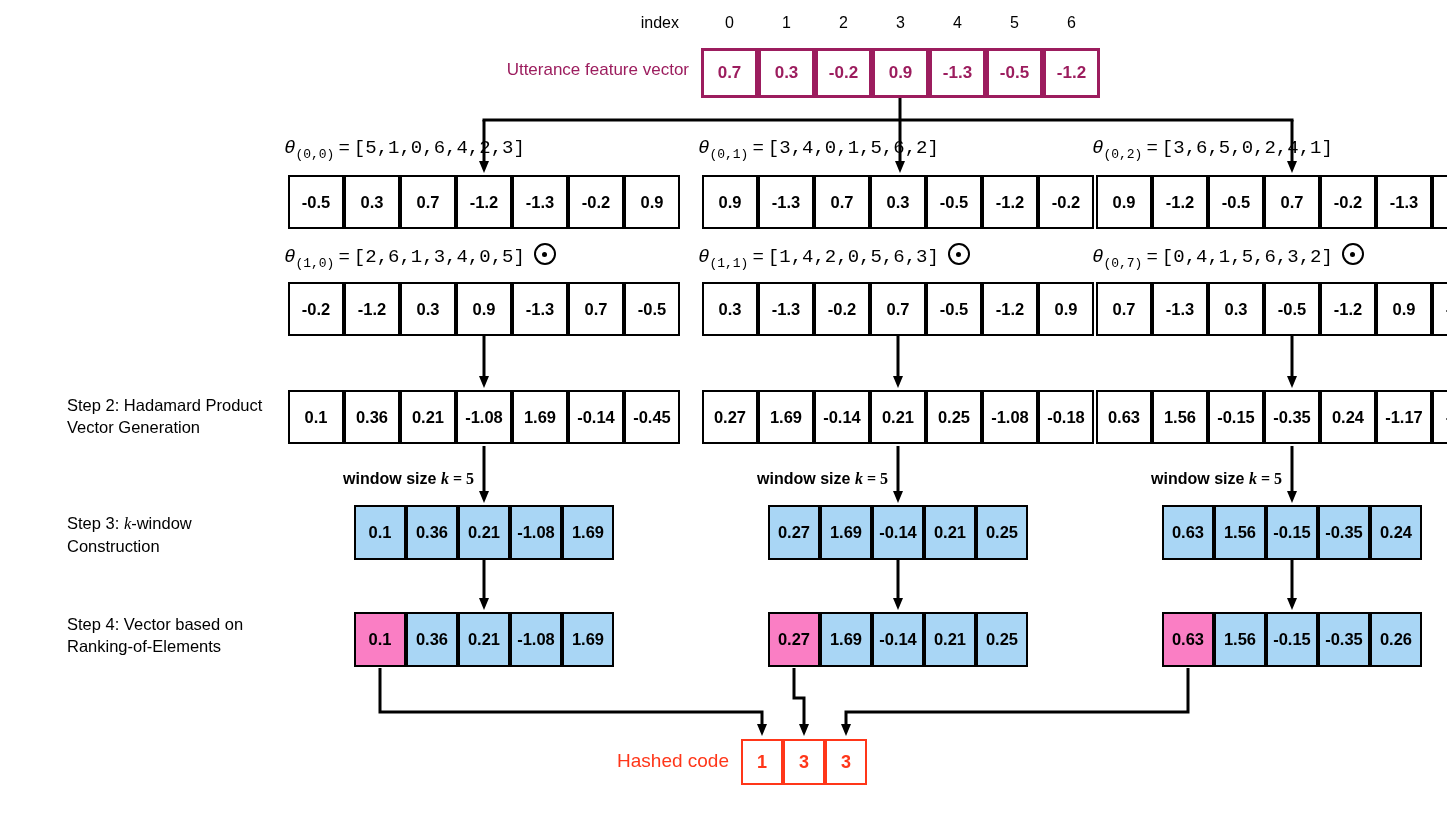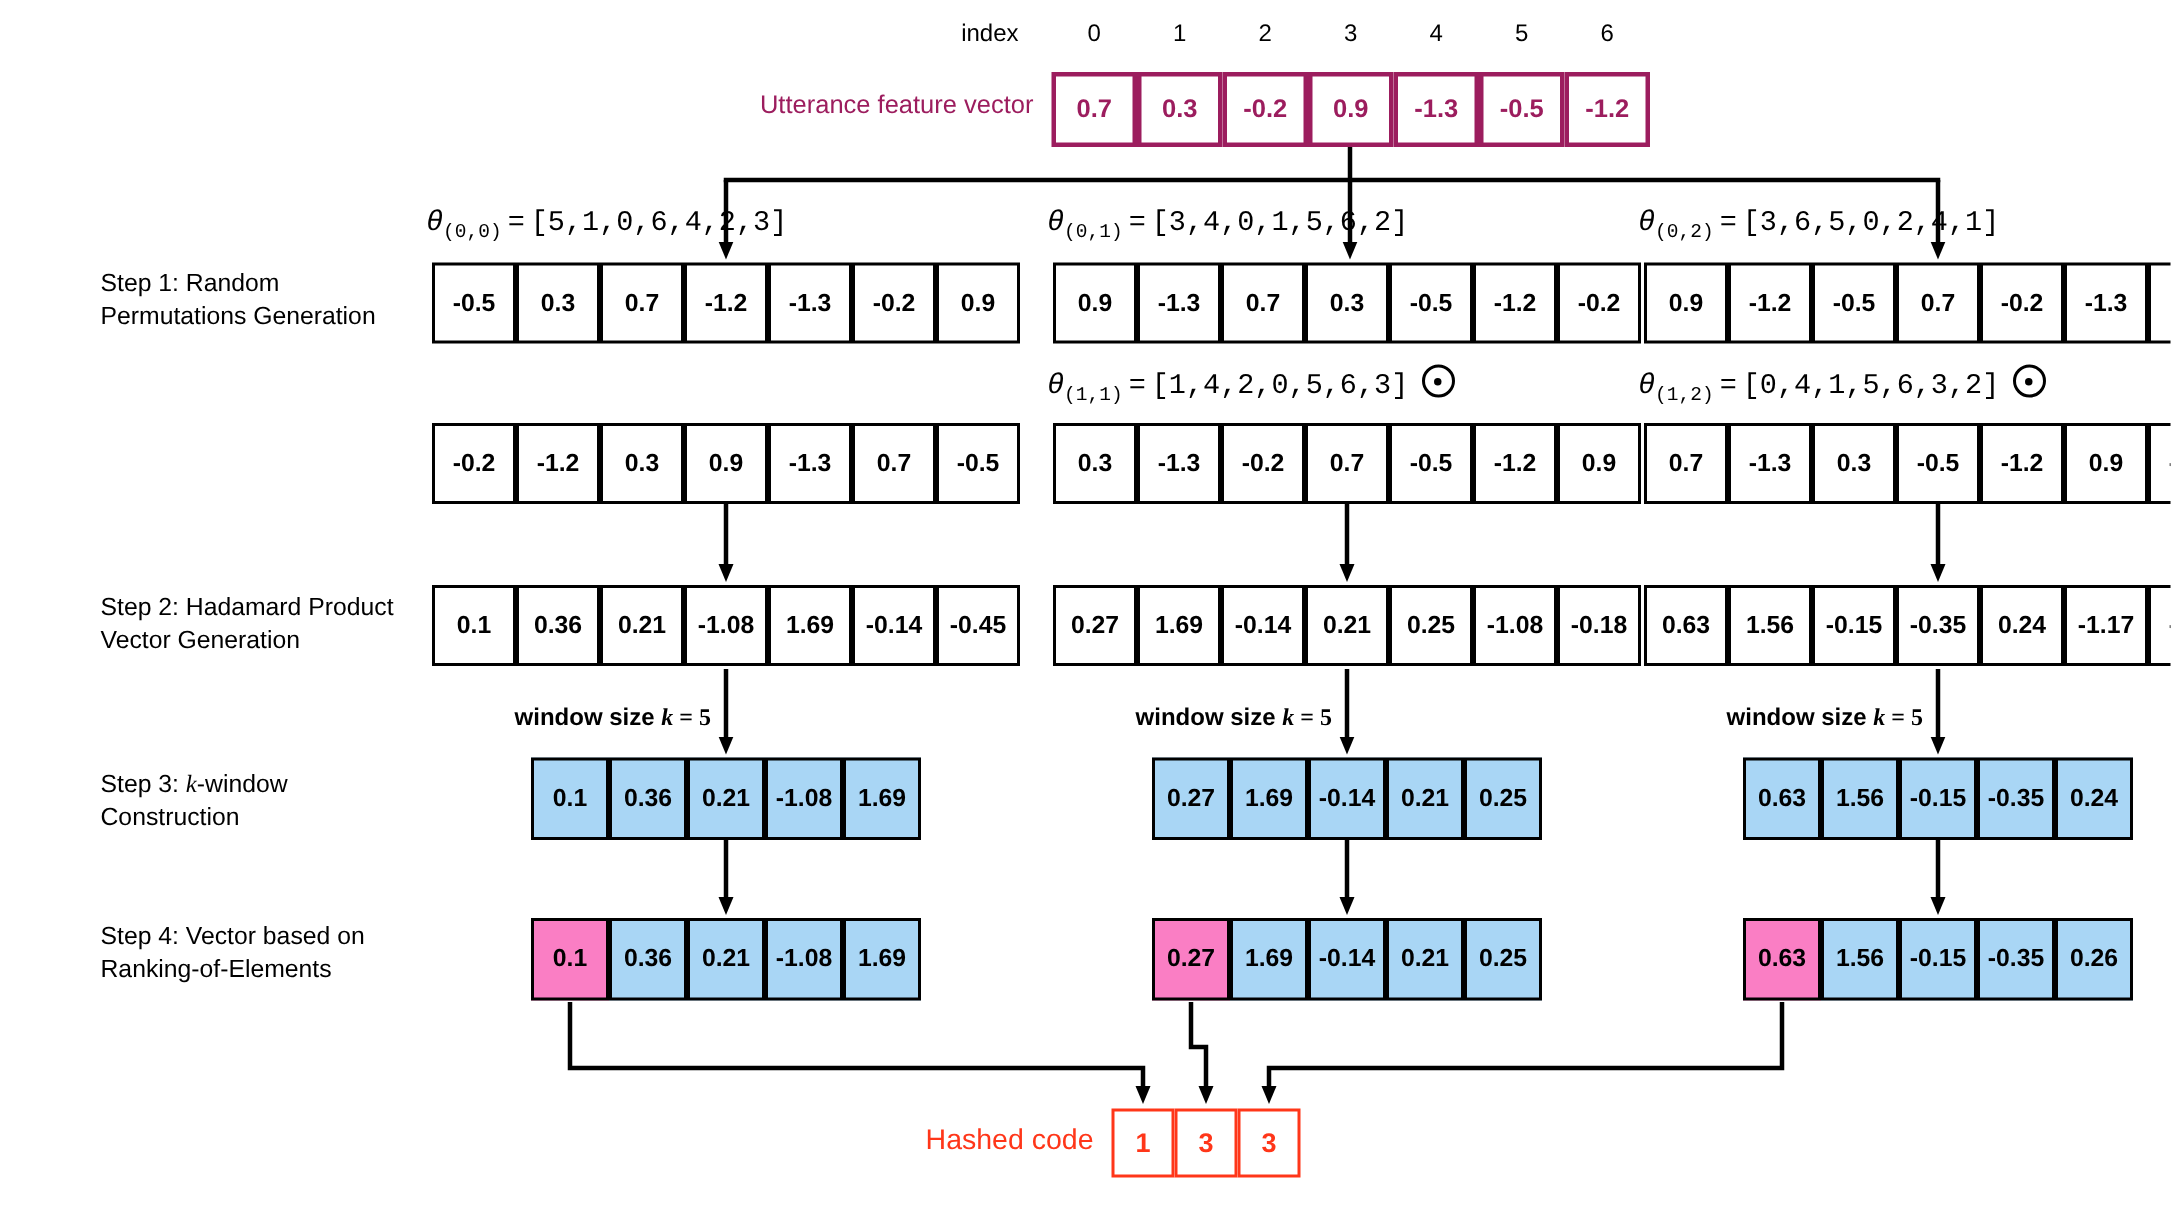--- a/index.html
+++ b/index.html
@@ -114,24 +114,20 @@
   <div class="cellrow utt">
       <span class="cell">0.7</span>
       <span class="cell">0.3</span>
       <span class="cell">-0.2</span>
       <span class="cell">0.9</span>
       <span class="cell">-1.3</span>
       <span class="cell">-0.5</span>
       <span class="cell">-1.2</span>
     </div>
 
-  <div class="abs step-label" style="top:178px;">
-    <div>Step 1: Random</div>
-    <div>Permutations Generation</div>
-  </div>
   <div class="abs step-label" style="top:394px;">
     <div>Step 2: Hadamard Product</div>
     <div>Vector Generation</div>
   </div>
   <div class="abs step-label" style="top:512px;">
     <div><span>Step 3: </span><span class="ital">k</span><span>-window</span></div>
     <div>Construction</div>
   </div>
   <div class="abs step-label" style="top:613px;">
     <div>Step 4: Vector based on</div>
@@ -144,20 +140,23 @@
     </div>
     <div class="cellrow w7 r1">
         <span class="cell">-0.5</span>
         <span class="cell">0.3</span>
         <span class="cell">0.7</span>
         <span class="cell">-1.2</span>
         <span class="cell">-1.3</span>
         <span class="cell">-0.2</span>
         <span class="cell">0.9</span>
       </div>
+    <div class="perm perm-bot">
+      <span class="th">θ</span><sub>(1,0)</sub><span class="eq">=</span><span>[2,6,1,3,4,0,5]</span><span class="odot"><span class="dot"></span></span>
+    </div>
     <div class="cellrow w7 r2">
         <span class="cell">-0.2</span>
         <span class="cell">-1.2</span>
         <span class="cell">0.3</span>
         <span class="cell">0.9</span>
         <span class="cell">-1.3</span>
         <span class="cell">0.7</span>
         <span class="cell">-0.5</span>
       </div>
     <div class="cellrow w7 r3">
@@ -248,21 +247,21 @@
     <div class="cellrow w7 r1">
         <span class="cell">0.9</span>
         <span class="cell">-1.2</span>
         <span class="cell">-0.5</span>
         <span class="cell">0.7</span>
         <span class="cell">-0.2</span>
         <span class="cell">-1.3</span>
         <span class="cell">0.3</span>
       </div>
     <div class="perm perm-bot">
-      <span class="th">θ</span><sub>(1,2)</sub><span class="eq">=</span><span>[0,4,1,5,6,3,2]</span><span class="odot"><span class="dot"></span></span>
+      <span class="th">θ</span><sub>(0,7)</sub><span class="eq">=</span><span>[0,4,1,5,6,3,2]</span><span class="odot"><span class="dot"></span></span>
     </div>
     <div class="cellrow w7 r2">
         <span class="cell">0.7</span>
         <span class="cell">-1.3</span>
         <span class="cell">0.3</span>
         <span class="cell">-0.5</span>
         <span class="cell">-1.2</span>
         <span class="cell">0.9</span>
         <span class="cell">-0.2</span>
       </div>

